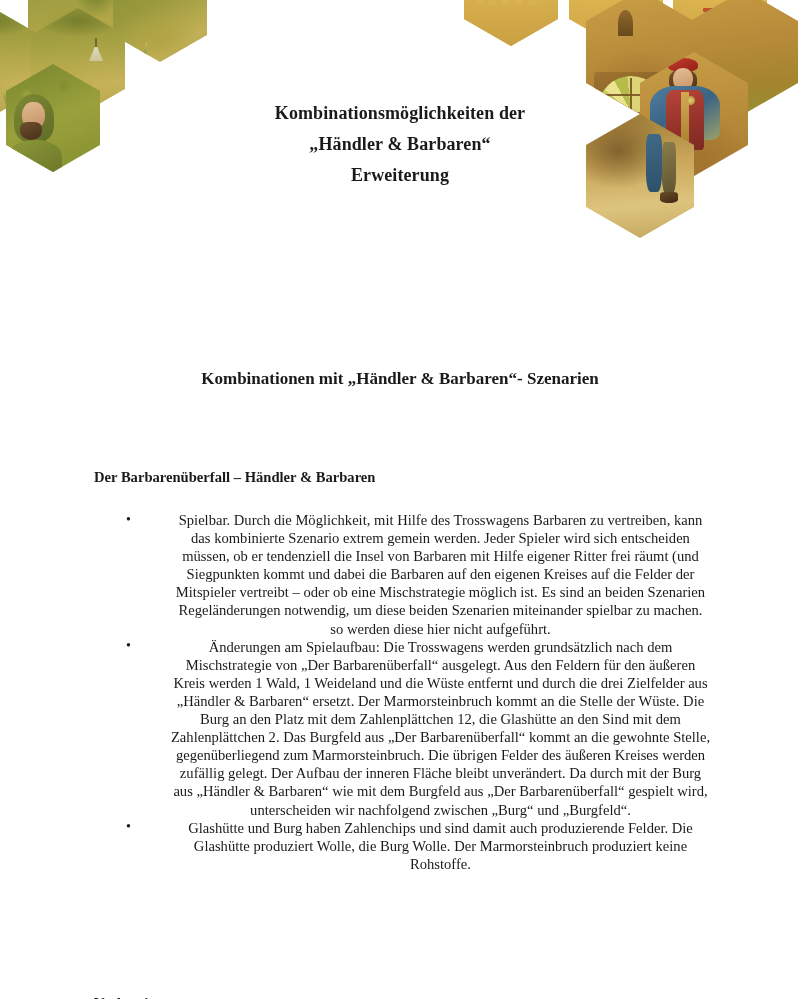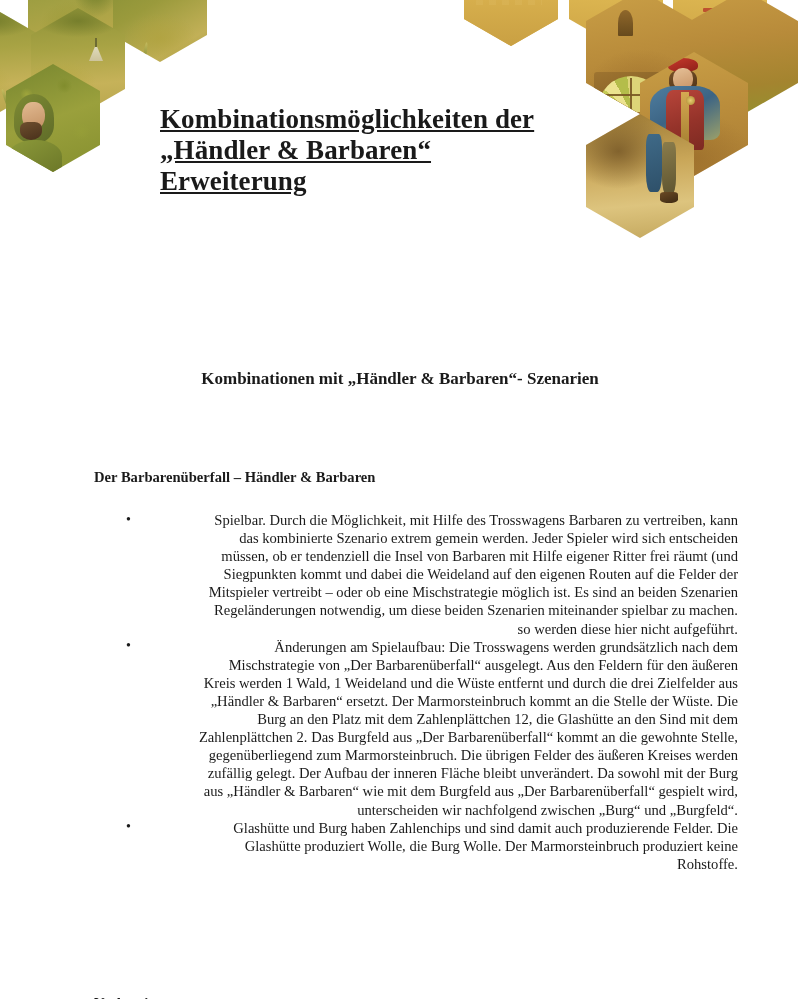--- a/index.html
+++ b/index.html
@@ -246,26 +246,25 @@
     background: linear-gradient(160deg, #6a4a25, #3e2a13);
     border-radius: 25% 25% 35% 35%;
   }
 
   
   .doc-title {
     position: absolute;
     left: 160px;
     top: 86px;
     width: 480px;
-    text-align: left;
-    font-size: 27px;
+    text-align: center;
+    font-size: 18px;
     font-weight: bold;
     line-height: 31px;
     letter-spacing: .1px;
-    text-decoration: underline;
   }
   .doc-title .tline { display: block; }
 
   .section-title {
     position: absolute;
     left: 100px;
     top: 354px;
     width: 600px;
     text-align: center;
     font-size: 17px;
@@ -290,21 +289,21 @@
     margin: 0;
     padding: 0;
     list-style: none;
     font-size: 14.6px;
     line-height: 18.1px;
   }
   .bullets li {
     position: relative;
     padding-left: 17px;
     margin: 0 0 0 0;
-    text-align: right;
+    text-align: center;
   }
   .bullets li::before {
     content: "\2022";
     position: absolute;
     left: 0;
     top: -0.5px;
     font-size: 14px;
     line-height: 18.1px;
   }
   .bullets .ln { display: block; white-space: pre; }
@@ -416,34 +415,34 @@
 
   <h2 class="section-title">Kombinationen mit „Händler &amp; Barbaren“- Szenarien</h2>
 
   <h3 class="sub-heading">Der Barbarenüberfall – Händler &amp; Barbaren</h3>
 
   <ul class="bullets">
     <li>
       <span class="ln">Spielbar. Durch die Möglichkeit, mit Hilfe des Trosswagens Barbaren zu vertreiben, kann</span>
       <span class="ln">das kombinierte Szenario extrem gemein werden. Jeder Spieler wird sich entscheiden</span>
       <span class="ln">müssen, ob er tendenziell die Insel von Barbaren mit Hilfe eigener Ritter frei räumt (und</span>
-      <span class="ln">Siegpunkten kommt und dabei die Weideland auf den eigenen Routen auf die Felder der</span>
+      <span class="ln">Siegpunkten kommt und dabei die Barbaren auf den eigenen Kreises auf die Felder der</span>
       <span class="ln">Mitspieler vertreibt – oder ob eine Mischstrategie möglich ist. Es sind an beiden Szenarien</span>
       <span class="ln">Regeländerungen notwendig, um diese beiden Szenarien miteinander spielbar zu machen.</span>
       <span class="ln">so werden diese hier nicht aufgeführt.</span>
     </li>
     <li>
       <span class="ln">Änderungen am Spielaufbau: Die Trosswagens werden grundsätzlich nach dem</span>
       <span class="ln">Mischstrategie von „Der Barbarenüberfall“ ausgelegt. Aus den Feldern für den äußeren</span>
       <span class="ln">Kreis werden 1 Wald, 1 Weideland und die Wüste entfernt und durch die drei Zielfelder aus</span>
       <span class="ln">„Händler &amp; Barbaren“ ersetzt. Der Marmorsteinbruch kommt an die Stelle der Wüste. Die</span>
       <span class="ln">Burg an den Platz mit dem Zahlenplättchen 12, die Glashütte an den Sind mit dem</span>
       <span class="ln">Zahlenplättchen 2. Das Burgfeld aus „Der Barbarenüberfall“ kommt an die gewohnte Stelle,</span>
       <span class="ln">gegenüberliegend zum Marmorsteinbruch. Die übrigen Felder des äußeren Kreises werden</span>
-      <span class="ln">zufällig gelegt. Der Aufbau der inneren Fläche bleibt unverändert. Da sowohl mit der Burg</span>
+      <span class="ln">zufällig gelegt. Der Aufbau der inneren Fläche bleibt unverändert. Da durch mit der Burg</span>
       <span class="ln">aus „Händler &amp; Barbaren“ wie mit dem Burgfeld aus „Der Barbarenüberfall“ gespielt wird,</span>
       <span class="ln">unterscheiden wir nachfolgend zwischen „Burg“ und „Burgfeld“.</span>
     </li>
     <li>
       <span class="ln">Glashütte und Burg haben Zahlenchips und sind damit auch produzierende Felder. Die</span>
       <span class="ln">Glashütte produziert Wolle, die Burg Wolle. Der Marmorsteinbruch produziert keine</span>
       <span class="ln">Rohstoffe.</span>
     </li>
   </ul>
 

